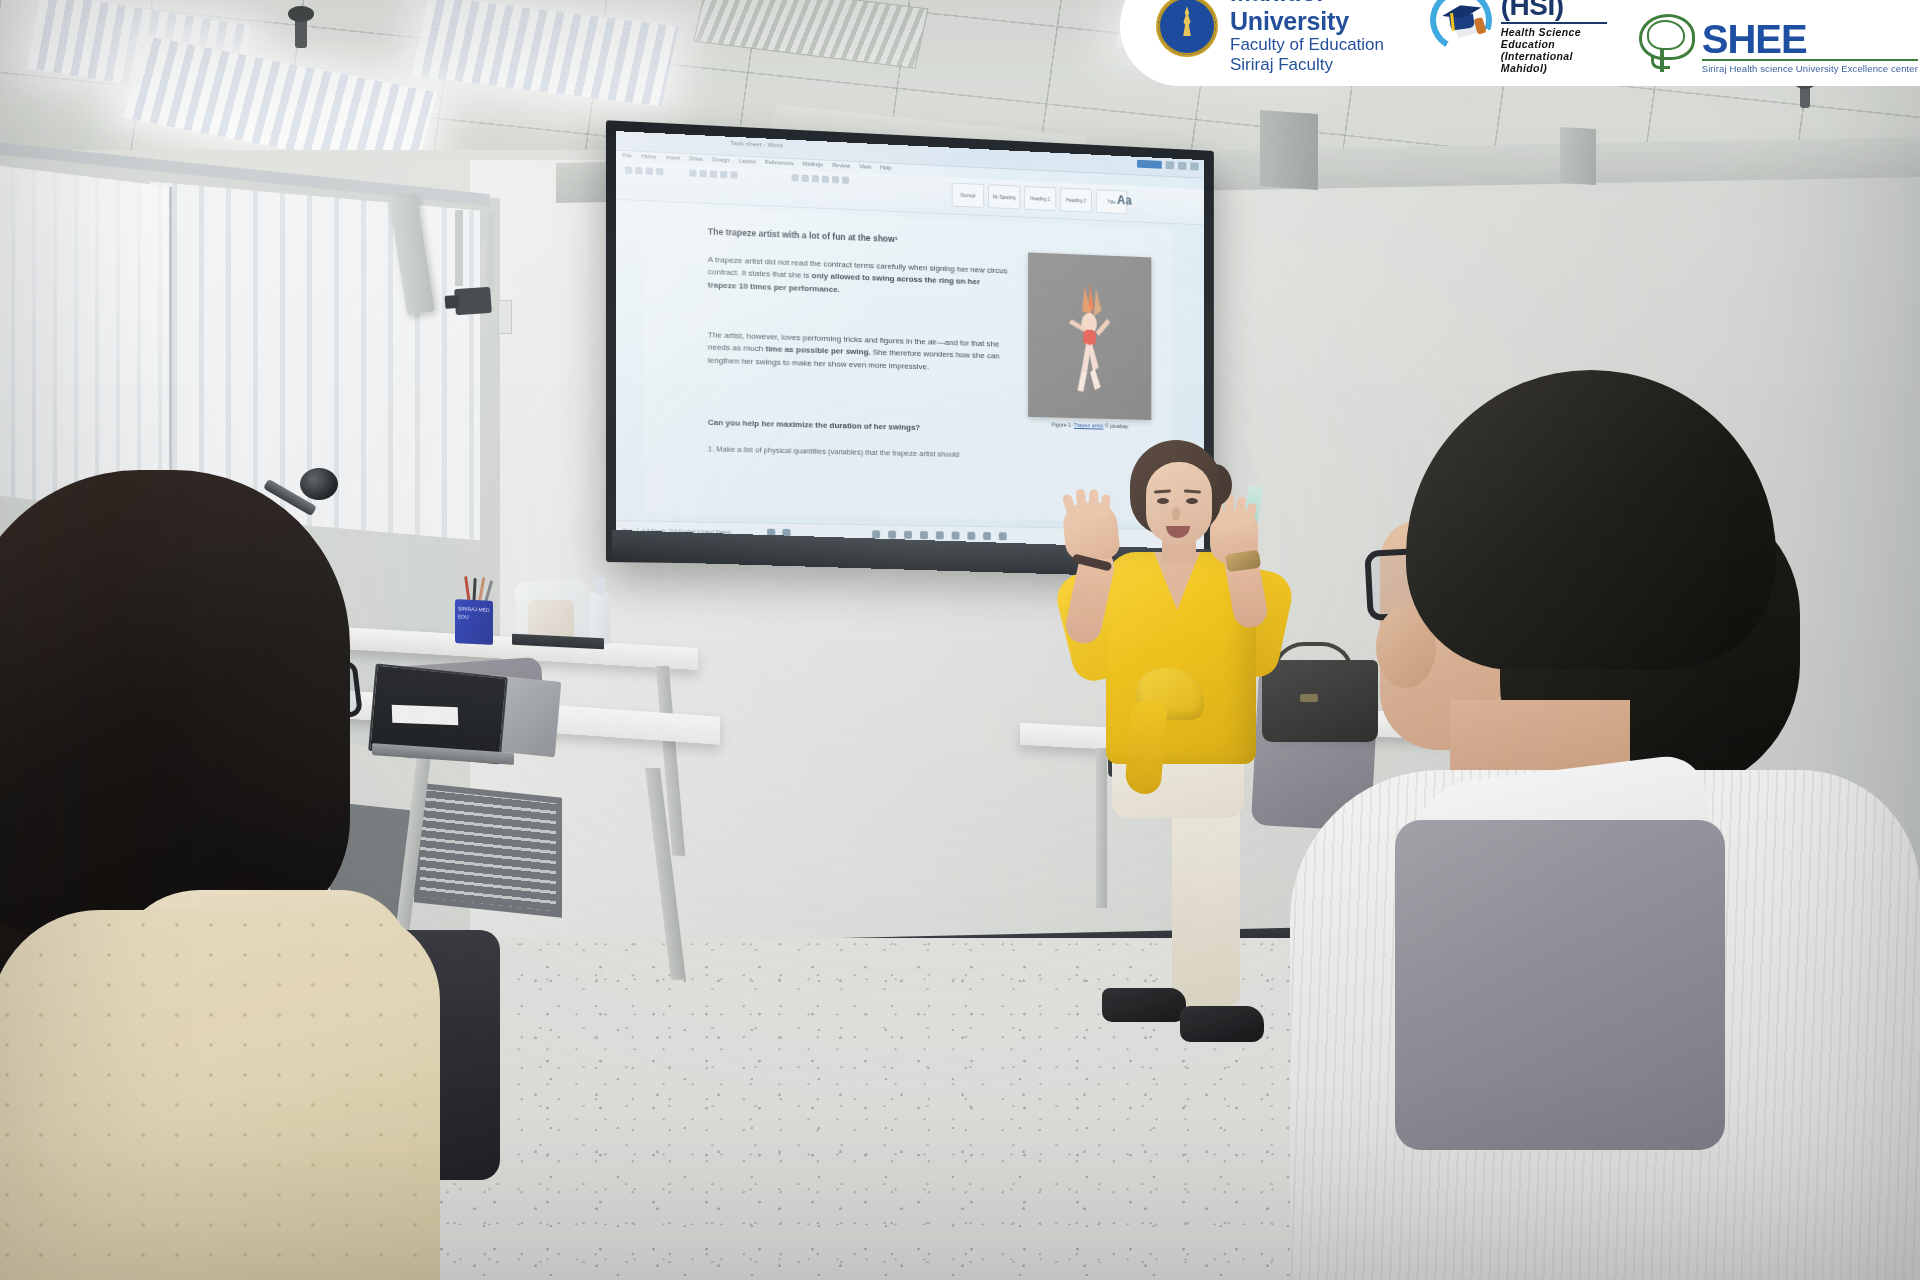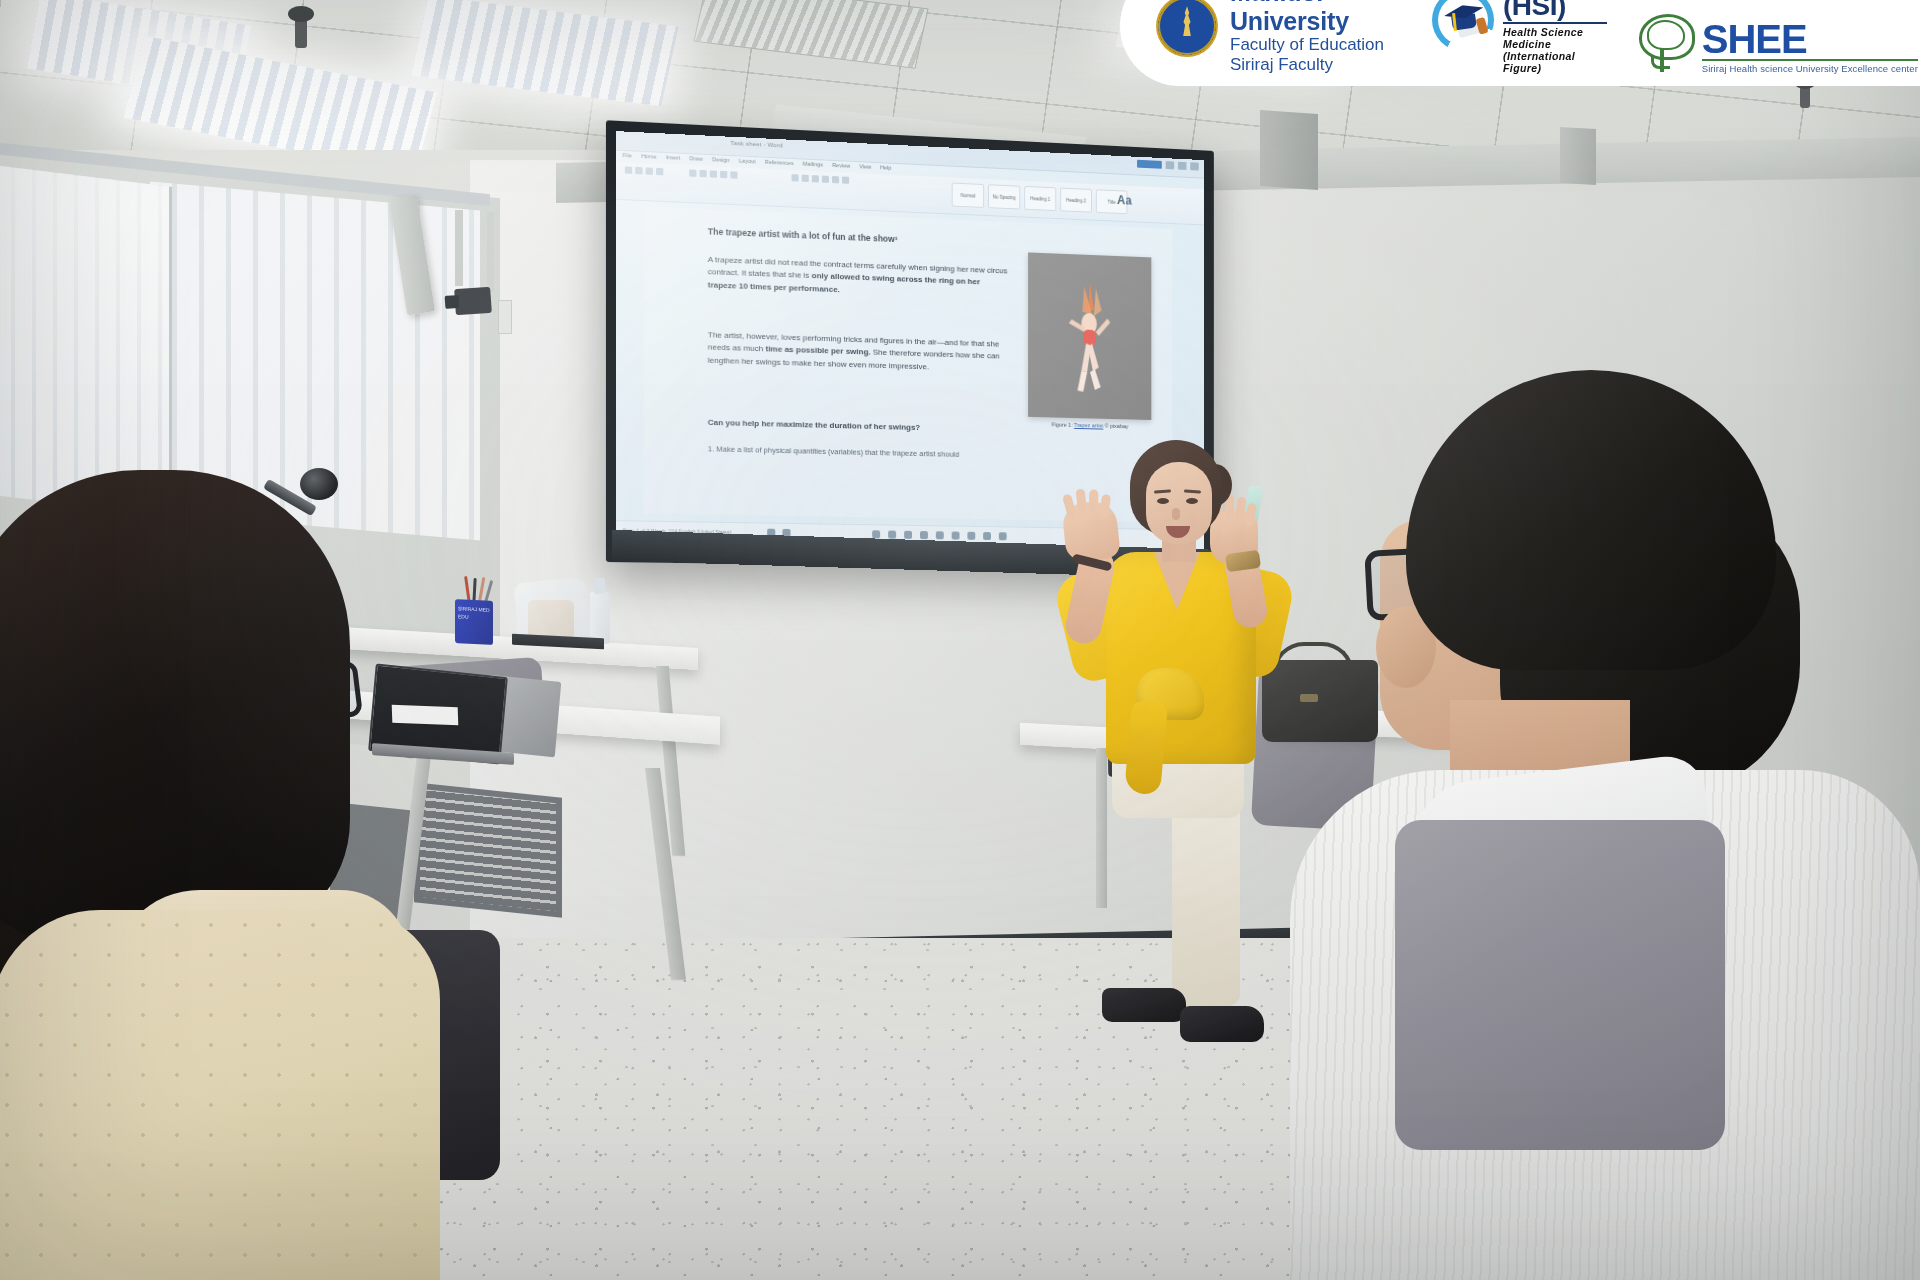--- a/index.html
+++ b/index.html
@@ -709,22 +709,22 @@
       <div id="mscBadge">
         <div id="mscBadgeInner"></div>
         <div id="mscScroll"></div>
         <div id="mscCapBase"></div>
         <div id="mscCap"></div>
         <div id="mscTassel"></div>
       </div>
       <div id="mscText">
         <div id="mscTop">M.Sc.(HSI)</div>
         <div id="mscRule"></div>
-        <div id="mscSub1">Health  Science  Medicine</div>
-        <div id="mscSub2">(International  Figure)</div>
+        <div id="mscSub1">Health  Science  Education</div>
+        <div id="mscSub2">(International  Mahidol)</div>
       </div>
     </div>
 
     <div id="logoShee">
       <div id="sheeTree">
         <div id="sheeCanopy"></div>
         <div id="sheeCanopy2"></div>
         <div id="sheeTrunk"></div>
         <div id="sheeBranch"></div>
       </div>

